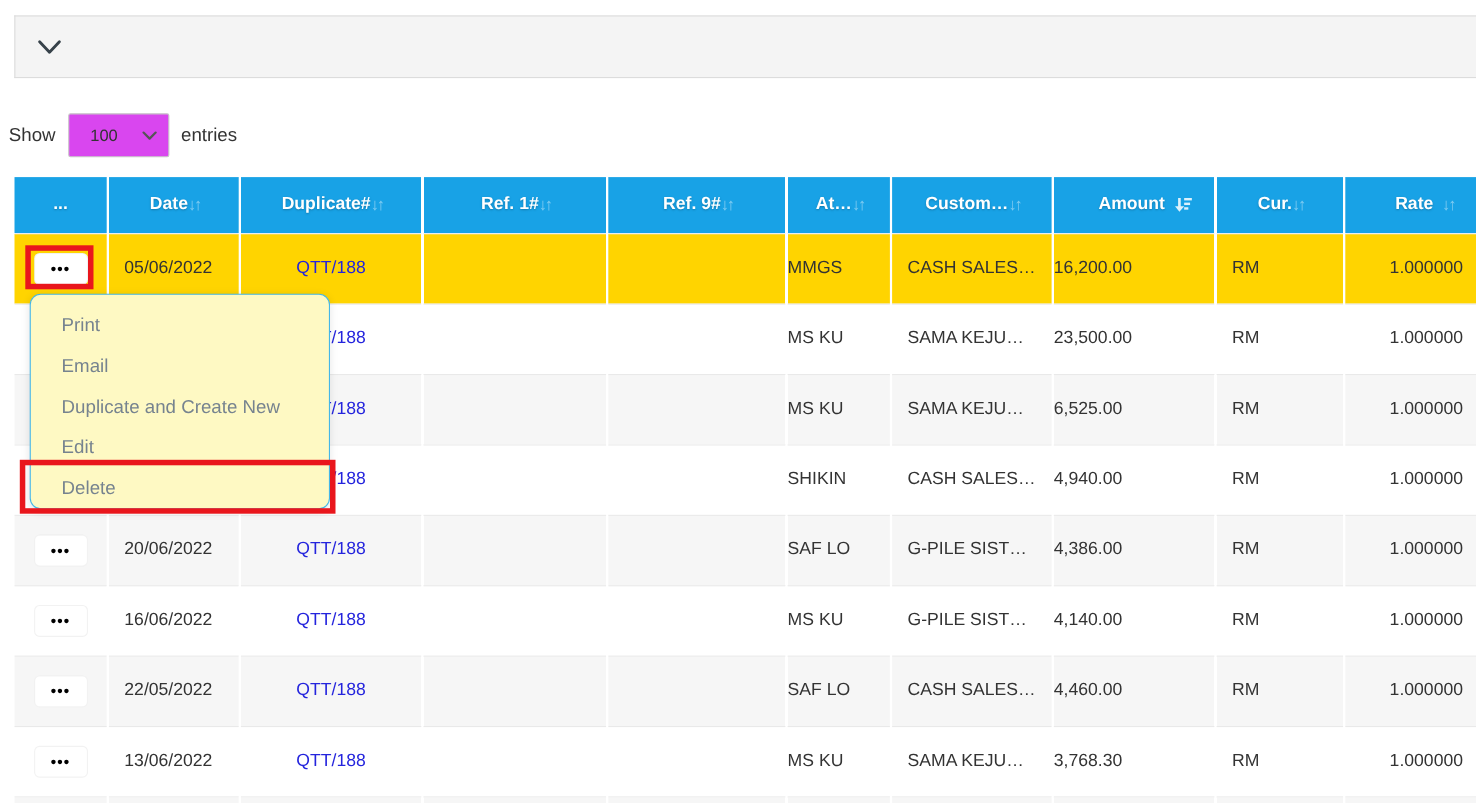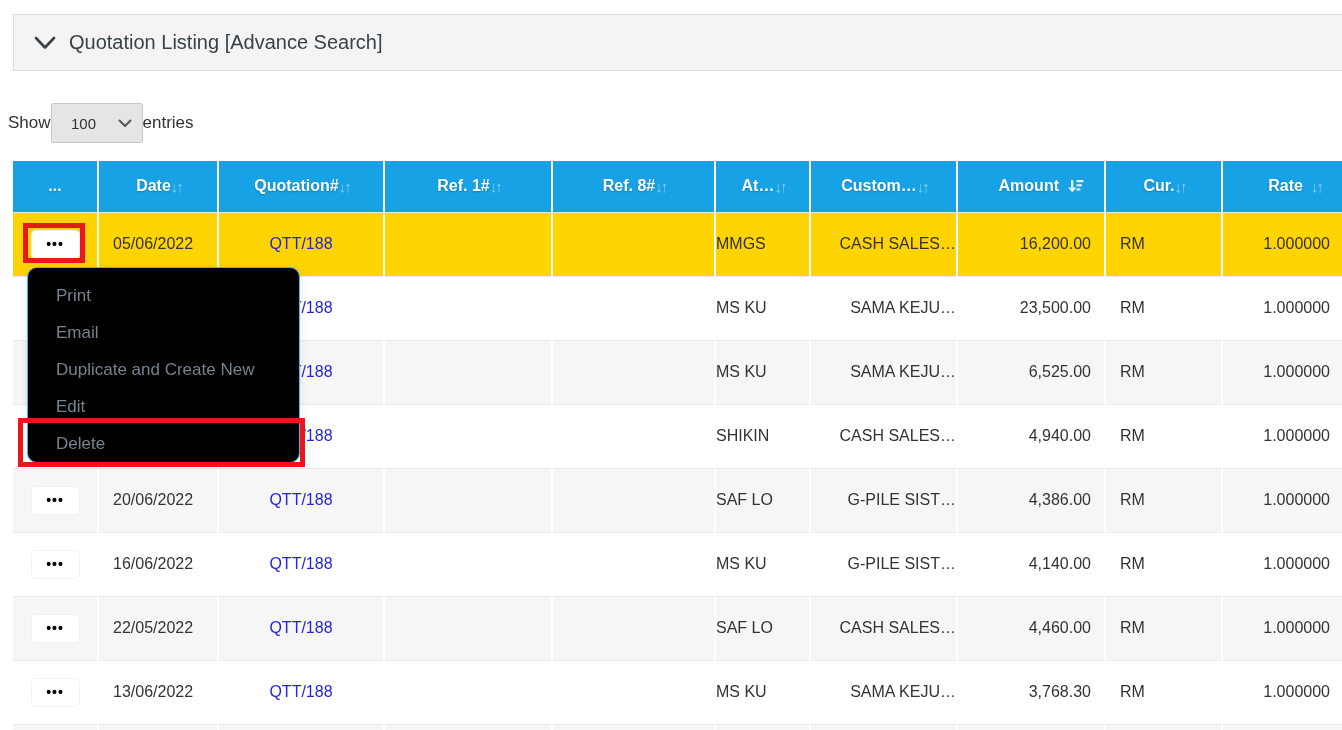--- a/index.html
+++ b/index.html
@@ -19,23 +19,23 @@
   html,body{width:1342px;height:730px;overflow:hidden;background:#fff;
     font-family:"Liberation Sans",sans-serif;color:var(--cell-text);position:relative;}
 
   
   .panel{position:absolute;left:13px;top:14px;width:1329px;height:57px;
     background:var(--panel-bg);border:1px solid var(--panel-border);border-right:none;
     display:flex;align-items:center;padding-left:20px;gap:13px;}
   .panel-title{font-size:20px;color:var(--title-color);}
 
   
-  .show-row{position:absolute;left:8px;top:103px;height:40px;display:flex;align-items:center;gap:0;}
+  .show-row{position:absolute;left:8px;top:103px;height:40px;display:flex;align-items:center;gap:11px;}
   .show-row .lbl{font-size:17px;color:#333;}
-  .entries-select{position:relative;width:92px;height:40px;background:#e5e5e5;border:1px solid #c8c8c8;
+  .entries-select{position:relative;width:92px;height:40px;background:#d946ef;border:1px solid #c8c8c8;
     border-radius:2px;display:flex;align-items:center;justify-content:center;cursor:pointer;}
   .entries-select .val{font-size:15px;color:#333;padding-right:26px;}
   .entries-select svg{position:absolute;right:10px;top:15px;}
 
   
   .table-wrap{position:absolute;left:13px;top:161px;width:1329px;height:569px;overflow:hidden;}
   table{border-collapse:collapse;table-layout:fixed;width:1329px;}
   th,td{border-left:2px solid #fff;overflow:hidden;white-space:nowrap;}
   th:first-child,td:first-child{border-left:none;}
   thead tr{height:51px;}
@@ -47,51 +47,50 @@
   .sort-icon{font-size:15px;font-weight:bold;color:rgba(255,255,255,0.45);letter-spacing:-2px;}
   tbody tr{height:64px;border-top:1px solid #e9e9e9;background:#fff;}
   tbody tr.striped{background:var(--stripe-gray);}
   tbody tr.selected{background:var(--selected-yellow);}
   td{font-size:16px;color:var(--cell-text);}
   td.col-actions{text-align:center;}
   td.col-date{padding-left:14px;}
   td.col-document{text-align:center;}
   td.col-ref1,td.col-ref2{padding-left:14px;}
   td.col-attention{text-align:left;}
-  td.col-customer{padding-left:14px;text-align:right;}
-  td.col-amount{text-align:right;padding-right:13px;}
+  td.col-customer{padding-left:14px;}
+  td.col-amount{text-align:left;padding-right:13px;}
   td.col-currency{padding-left:14px;}
   td.col-rate{text-align:right;padding-right:12px;}
   td a{color:var(--link-blue);text-decoration:none;cursor:pointer;}
   .row-actions-btn{width:49px;height:29px;background:#fff;border:1px solid rgba(0,0,0,0.05);
     border-radius:5px;cursor:pointer;display:inline-flex;align-items:center;justify-content:center;}
   .row-actions-btn .dots{font-size:14px;font-weight:bold;color:#000;letter-spacing:1px;line-height:1;}
 
   
   .context-menu{position:absolute;left:27px;top:267px;width:273px;height:196px;z-index:10;
-    background:#000000;border:1px solid var(--menu-border);border-radius:10px;padding-top:9px;
+    background:#fef9c3;border:1px solid var(--menu-border);border-radius:10px;padding-top:9px;
     box-shadow:0 2px 8px rgba(0,0,0,0.10);}
   .context-menu .item{height:37px;line-height:37px;padding-left:28px;font-size:17px;
     color:var(--menu-text);cursor:pointer;}
 
   
   .ann-box{position:absolute;border:5px solid var(--annotation-red);z-index:20;pointer-events:none;}
   .ann-actions{left:23px;top:223px;width:62px;height:40px;}
   .ann-delete{left:18px;top:418px;width:287px;height:49px;}
 </style>
 </head>
 <body>
 
 <div class="panel">
   <span style="display:inline-flex;">
     <svg width="22" height="14" viewBox="0 0 22 14">
         <polyline points="2,2 11,11.5 20,2" fill="none" stroke="#37424a" stroke-width="2.6" stroke-linecap="round" stroke-linejoin="round"></polyline>
       </svg>
   </span>
-  <span class="panel-title">Quotation Listing [Advance Search]</span>
 </div>
 
 <div class="show-row">
   <span class="lbl">Show</span>
   <div class="entries-select">
     <span class="val">100</span>
     <svg width="14" height="9" viewBox="0 0 14 9">
         <polyline points="1.5,1.5 7,7 12.5,1.5" fill="none" stroke="#555" stroke-width="2" stroke-linecap="round" stroke-linejoin="round"></polyline>
       </svg>
   </div>
@@ -120,33 +119,33 @@
             </div>
           </th>
           <th>
             <div class="th-inner">
               <span class="th-lbl">Date</span>
               <span class="sort-icon">↓↑</span>
             </div>
           </th>
           <th>
             <div class="th-inner">
-              <span class="th-lbl">Quotation#</span>
+              <span class="th-lbl">Duplicate#</span>
               <span class="sort-icon">↓↑</span>
             </div>
           </th>
           <th>
             <div class="th-inner">
               <span class="th-lbl">Ref. 1#</span>
               <span class="sort-icon">↓↑</span>
             </div>
           </th>
           <th>
             <div class="th-inner">
-              <span class="th-lbl">Ref. 8#</span>
+              <span class="th-lbl">Ref. 9#</span>
               <span class="sort-icon">↓↑</span>
             </div>
           </th>
           <th>
             <div class="th-inner">
               <span class="th-lbl">At…</span>
               <span class="sort-icon">↓↑</span>
             </div>
           </th>
           <th>

